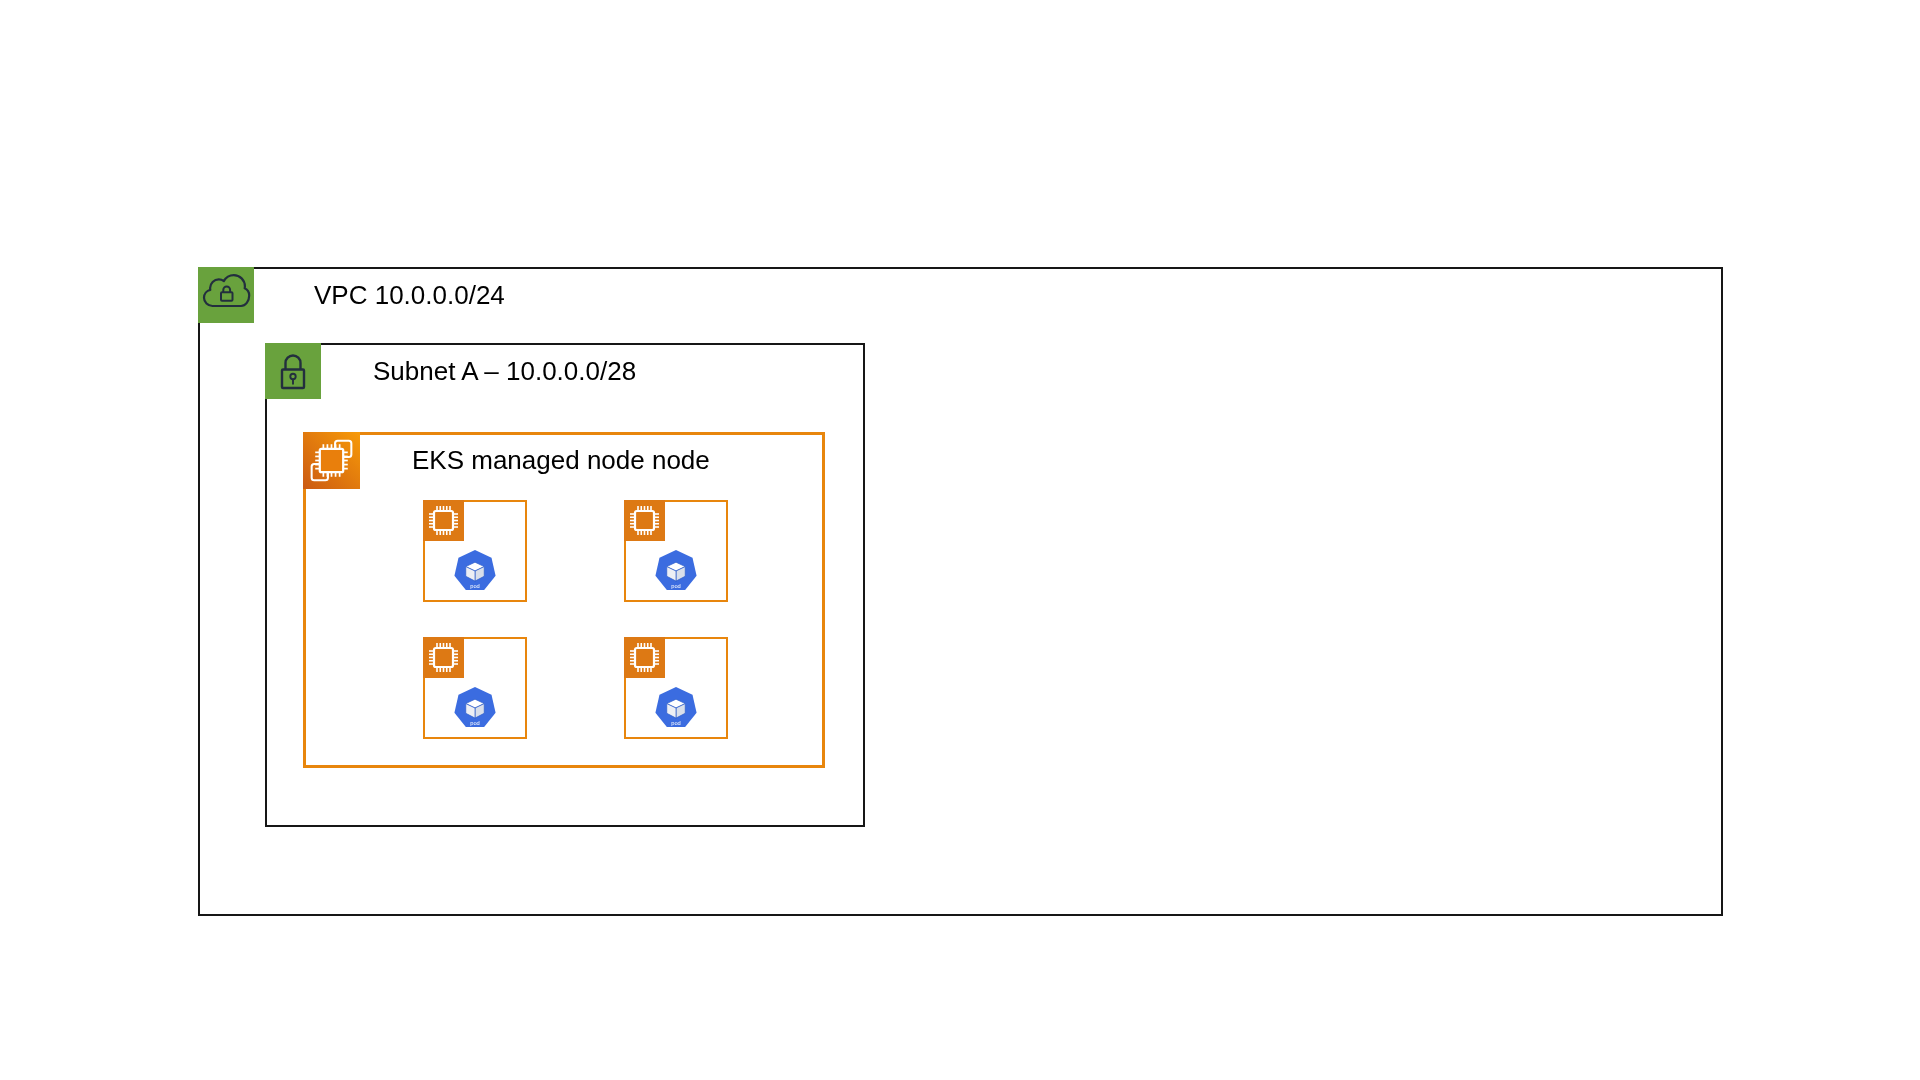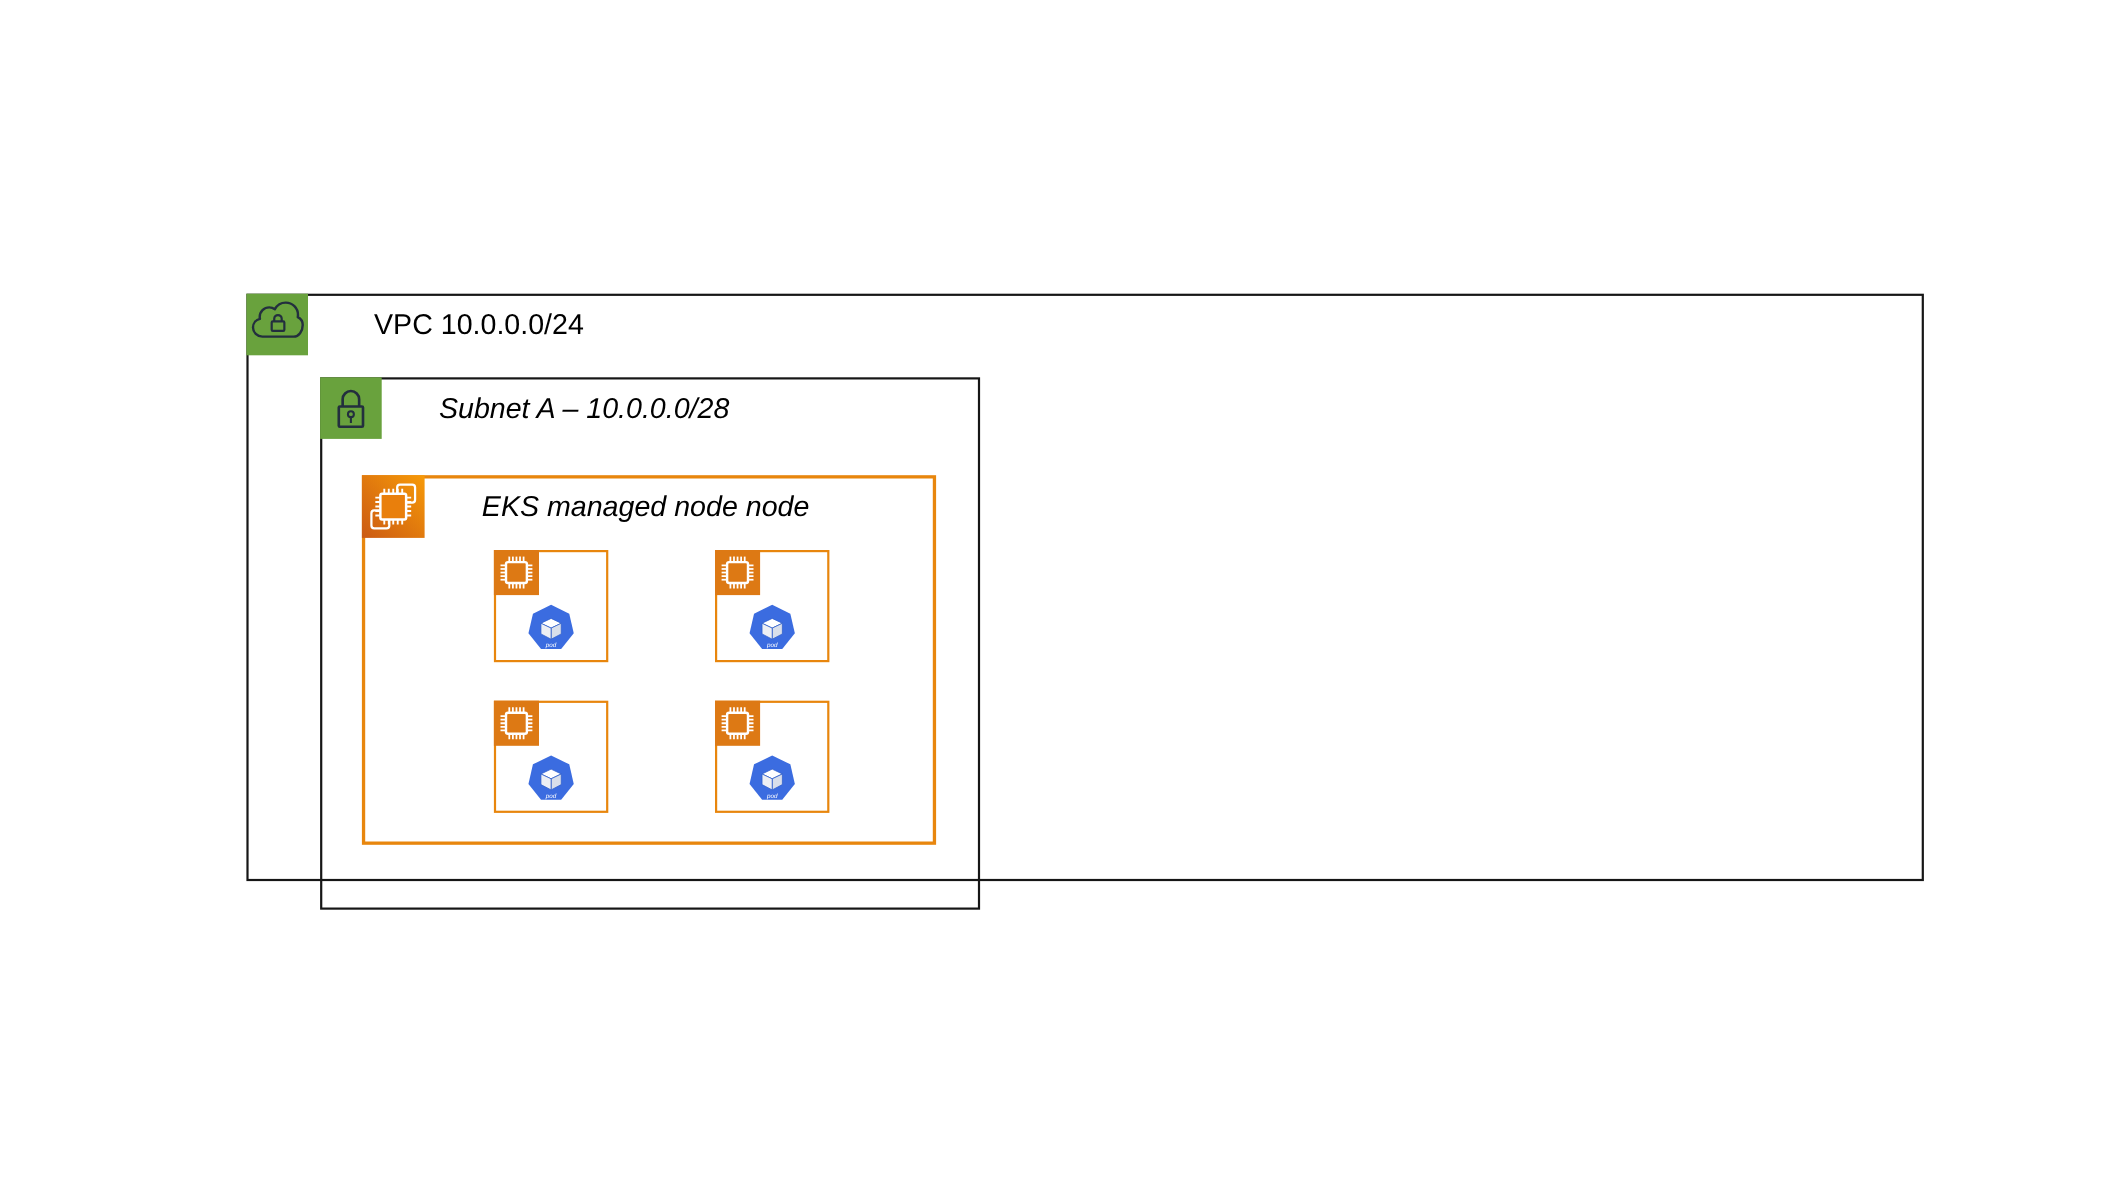--- a/index.html
+++ b/index.html
@@ -2,22 +2,22 @@
 <html style="--background: #FFFFFF; --box-border-dark: #161616; --group-green: #69A23D; --glyph-dark: #232F3E; --orange-border: #E8860D; --ec2-orange: #DD7914; --eks-gradient-start: #CB5A13; --eks-gradient-end: #F79A08; --eks-chip-fill: #E97F0C; --pod-blue: #3B6CE0; --cube-stroke: #2E5ECB; --cube-top: #FFFFFF; --cube-left: #EDEFF4; --cube-right: #D9DFEA; --label-text: #000000;"><head>
 <meta charset="utf-8">
 <style>
   html,body{margin:0;padding:0;background:#fff;}
   .canvas{position:relative;width:1920px;height:1080px;background:var(--background,#fff);
           font-family:"Liberation Sans",sans-serif;overflow:hidden;}
   .box{position:absolute;box-sizing:border-box;background:transparent;}
   .dark-border{border:2px solid var(--box-border-dark,#161616);}
   .orange-border{border:3px solid var(--orange-border,#E8860D);}
 
-  #vpc-box{left:224px;top:267px;width:1525px;height:534px;padding-left:16px;}
-  #subnet-box{left:65px;top:74px;width:600px;height:484px;font-style:italic;}
+  #vpc-box{left:198px;top:267px;width:1525px;height:649px;padding-left:16px;}
+  #subnet-box{left:65px;top:74px;width:600px;height:484px;}
   #eks-box{left:36px;top:87px;width:522px;height:336px;}
 
   .icon-badge{position:absolute;display:flex;align-items:center;justify-content:center;}
   .green-badge{background:var(--group-green,#69A23D);}
   .corner-56{left:-2px;top:-2px;width:56px;height:56px;}
   .eks-badge{left:-3px;top:-3px;width:57px;height:57px;
              background:linear-gradient(to top right,var(--eks-gradient-start,#CB5A13),var(--eks-gradient-end,#F79A08));}
 
   .group-label{position:absolute;white-space:nowrap;color:var(--label-text,#000);
                font-size:26px;line-height:56px;height:56px;top:-2px;}

